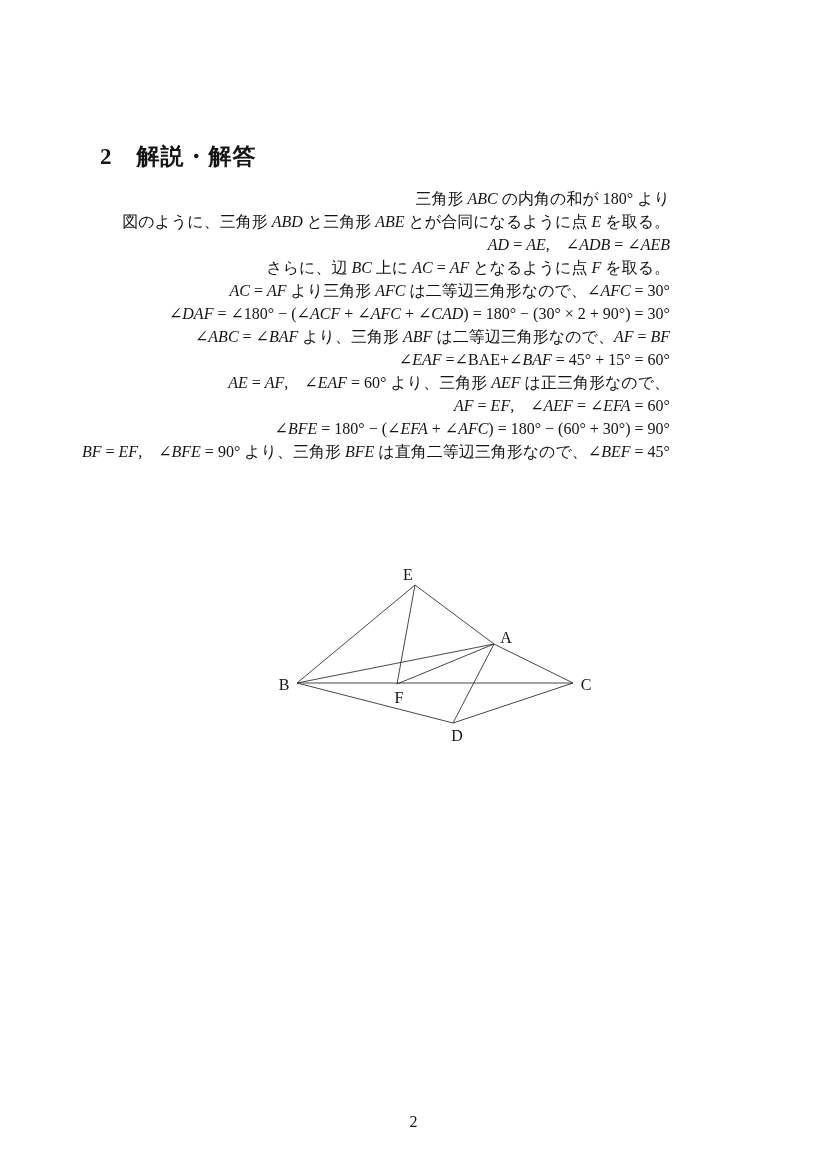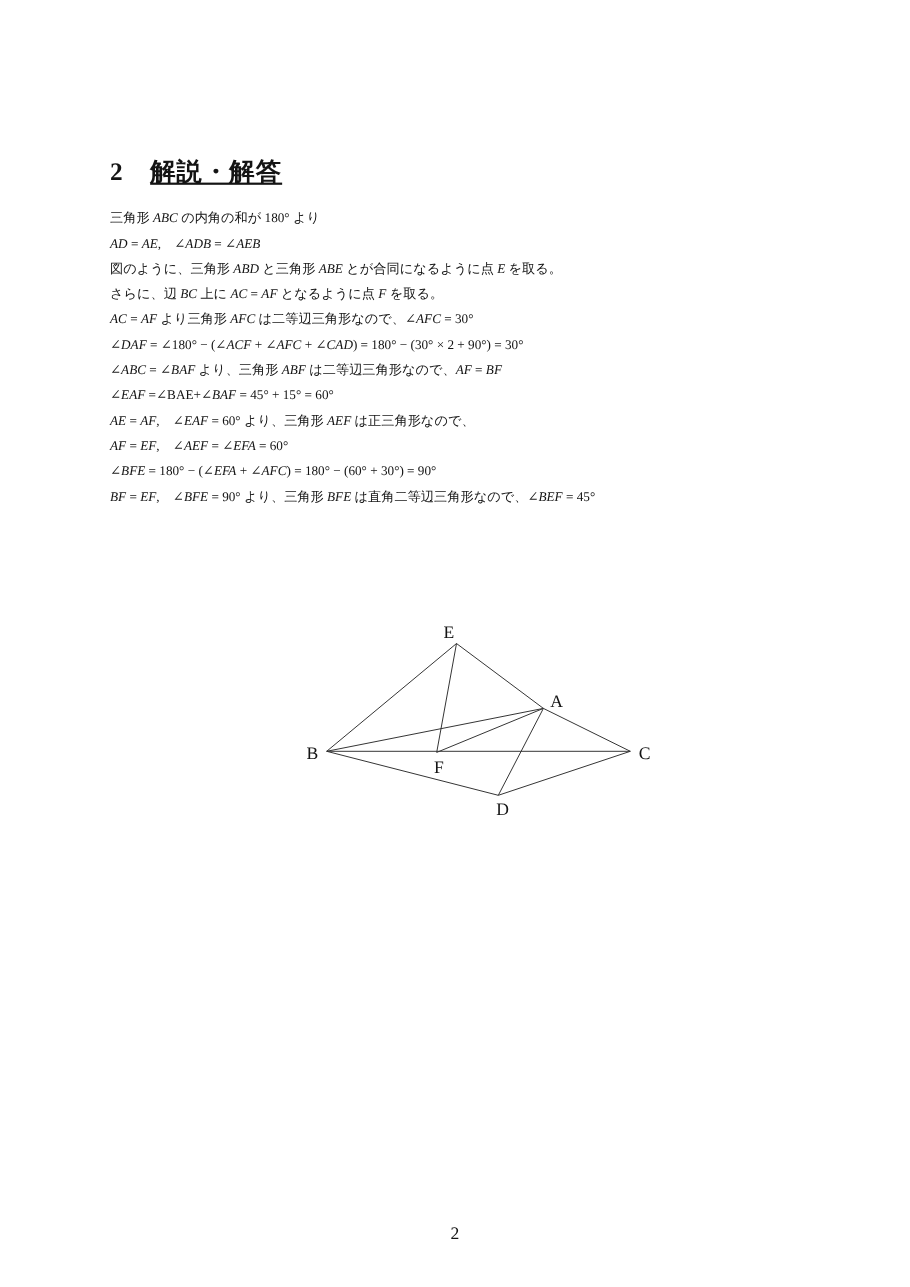--- a/index.html
+++ b/index.html
@@ -8,34 +8,34 @@
     background: #ffffff;
     position: relative;
     font-family: "Liberation Serif", "DejaVu Serif", serif;
     color: #141414;
     overflow: hidden;
   }
   .heading {
     position: absolute; left: 100px; top: 141px;
     font-size: 23px; font-weight: bold;
     white-space: nowrap;
-    text-decoration: underline;
   }
   .heading .num {
     font-family: "Liberation Serif", "DejaVu Serif", serif;
     display: inline-block; margin-right: 25px;
   }
   .heading .title {
     font-family: "Liberation Sans", "DejaVu Sans", sans-serif;
     letter-spacing: 1px;
   }
   #solution {
-    position: absolute; left: 100px; top: 187px;
-    font-size: 12px; line-height: 23px;
+    position: absolute; left: 82px; top: 187px;
+    font-size: 16px; line-height: 23px;
     white-space: nowrap;
+    text-align: right;
   }
   .mathline { height: 23px; }
   .mathline i { font-style: italic; }
   #figure-svg {
     position: absolute; left: 260px; top: 555px;
   }
   #figure-svg text {
     font-family: "Liberation Serif", "DejaVu Serif", serif;
     font-size: 16px; fill: #141414;
   }
@@ -46,22 +46,22 @@
 </style>
 </head>
 <body>
 
 <div class="heading">
   <span class="num">2</span><span class="title">解説・解答</span>
 </div>
 
 <div id="solution">
     <div class="mathline">三角形 <i>ABC</i> の内角の和が 180° より</div>
+    <div class="mathline">図のように、三角形 <i>ABD</i> と三角形 <i>ABE</i> とが合同になるように点 <i>E</i> を取る。</div>
     <div class="mathline"><i>AD</i> = <i>AE</i>,　∠<i>ADB</i> = ∠<i>AEB</i></div>
-    <div class="mathline">図のように、三角形 <i>ABD</i> と三角形 <i>ABE</i> とが合同になるように点 <i>E</i> を取る。</div>
     <div class="mathline">さらに、辺 <i>BC</i> 上に <i>AC</i> = <i>AF</i> となるように点 <i>F</i> を取る。</div>
     <div class="mathline"><i>AC</i> = <i>AF</i> より三角形 <i>AFC</i> は二等辺三角形なので、∠<i>AFC</i> = 30°</div>
     <div class="mathline">∠<i>DAF</i> = ∠180° − (∠<i>ACF</i> + ∠<i>AFC</i> + ∠<i>CAD</i>) = 180° − (30° × 2 + 90°) = 30°</div>
     <div class="mathline">∠<i>ABC</i> = ∠<i>BAF</i> より、三角形 <i>ABF</i> は二等辺三角形なので、<i>AF</i> = <i>BF</i></div>
     <div class="mathline">∠<i>EAF</i> =∠BAE+∠<i>BAF</i> = 45° + 15° = 60°</div>
     <div class="mathline"><i>AE</i> = <i>AF</i>,　∠<i>EAF</i> = 60° より、三角形 <i>AEF</i> は正三角形なので、</div>
     <div class="mathline"><i>AF</i> = <i>EF</i>,　∠<i>AEF</i> = ∠<i>EFA</i> = 60°</div>
     <div class="mathline">∠<i>BFE</i> = 180° − (∠<i>EFA</i> + ∠<i>AFC</i>) = 180° − (60° + 30°) = 90°</div>
     <div class="mathline"><i>BF</i> = <i>EF</i>,　∠<i>BFE</i> = 90° より、三角形 <i>BFE</i> は直角二等辺三角形なので、∠<i>BEF</i> = 45°</div>
   </div>

